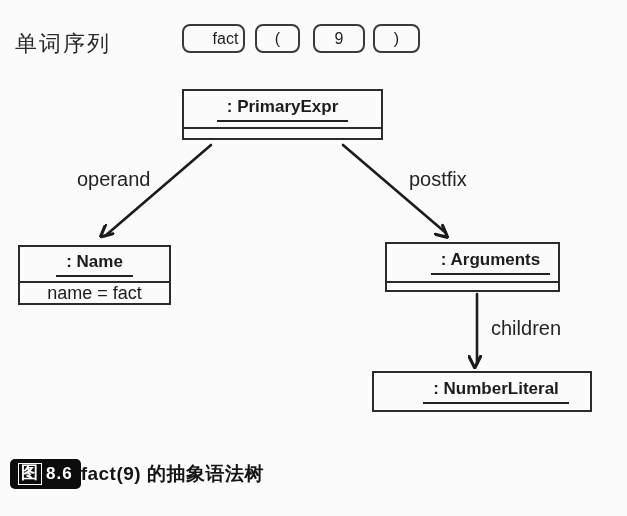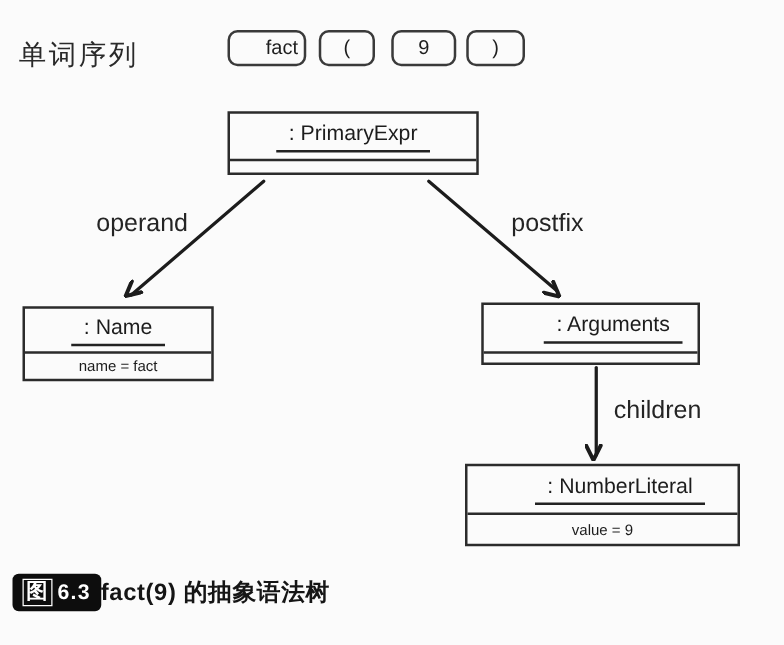--- a/index.html
+++ b/index.html
@@ -51,27 +51,28 @@
     display: flex;
     align-items: center;
     justify-content: center;
     font-size: 17px;
     color: #1c1c1c;
   }
   .uml-title .underlined {
     border-bottom: 2px solid #222;
     padding: 0 10px 3px 10px;
     white-space: nowrap;
+    font-weight: bold;
   }
   .uml-attr {
     border-top: 2px solid #2b2b2b;
     display: flex;
     align-items: center;
     justify-content: center;
-    font-size: 12px;
+    font-size: 18px;
     color: #1c1c1c;
   }
   .uml-empty {
     border-top: 2px solid #2b2b2b;
   }
 
   
   .edge-label {
     position: absolute;
     font-size: 20px;
@@ -166,28 +167,27 @@
     <div class="uml-title" style="height:37px;padding-left:36px;">
       <span class="underlined">: Arguments</span>
     </div>
     <div class="uml-empty" style="height:7px;"></div>
   </div>
 
   <div class="uml-node" style="left:372px; top:371px; width:220px;">
     <div class="uml-title" style="height:37px;padding-left:28px;">
       <span class="underlined">: NumberLiteral</span>
     </div>
-    <div class="uml-attr" style="height:23px;">value = 9</div>
   </div>
 
   <div class="edge-label" style="left:77px; top:168px;">operand</div>
   <div class="edge-label" style="left:409px; top:168px;">postfix</div>
   <div class="edge-label" style="left:491px; top:317px;">children</div>
 
   <div class="caption">
     <div class="caption-badge">
       <span class="fig-char">图</span>
-      <span>6.3</span>
+      <span>8.6</span>
     </div>
     <div class="caption-text">fact(9) 的抽象语法树</div>
   </div>
 
 </div>
 
 </body></html>

